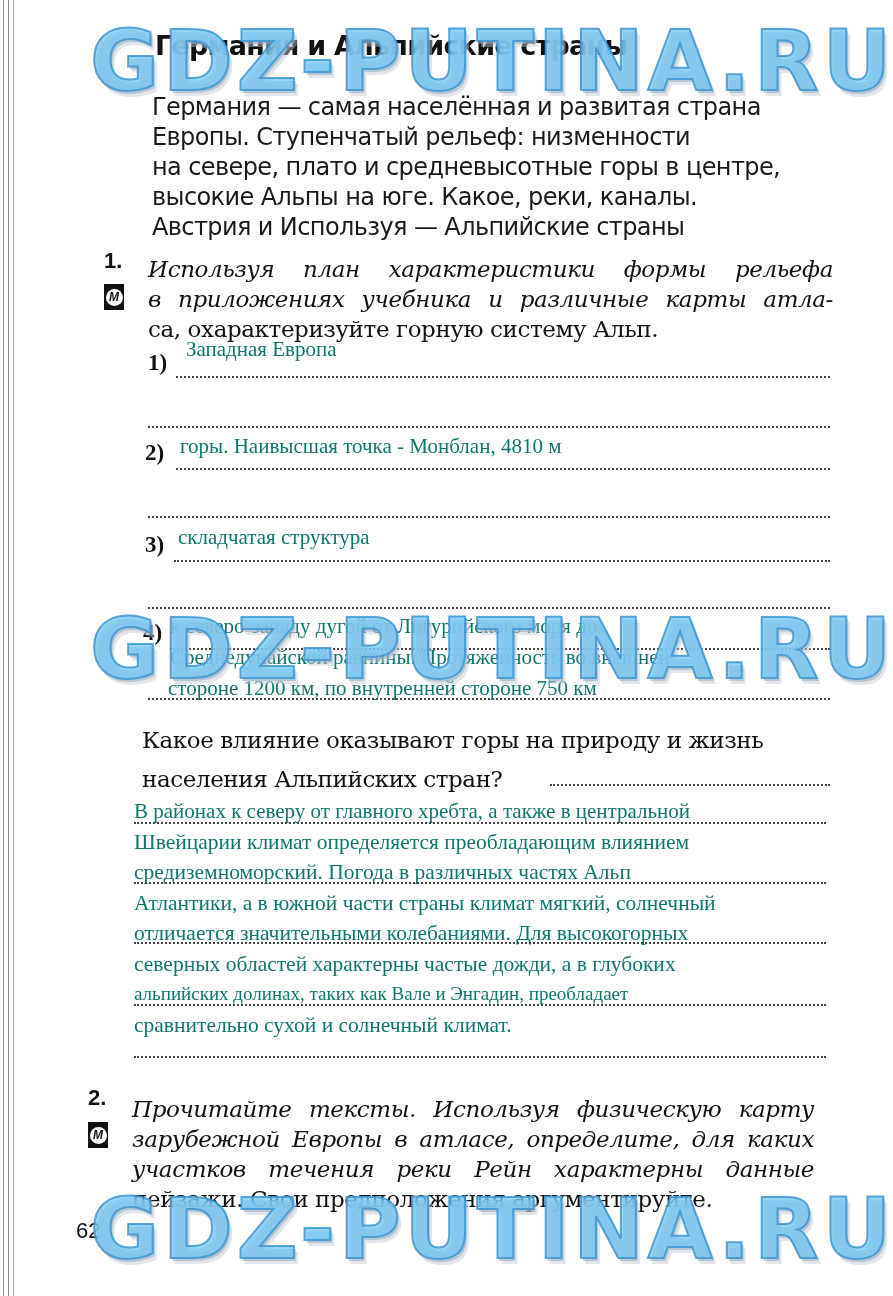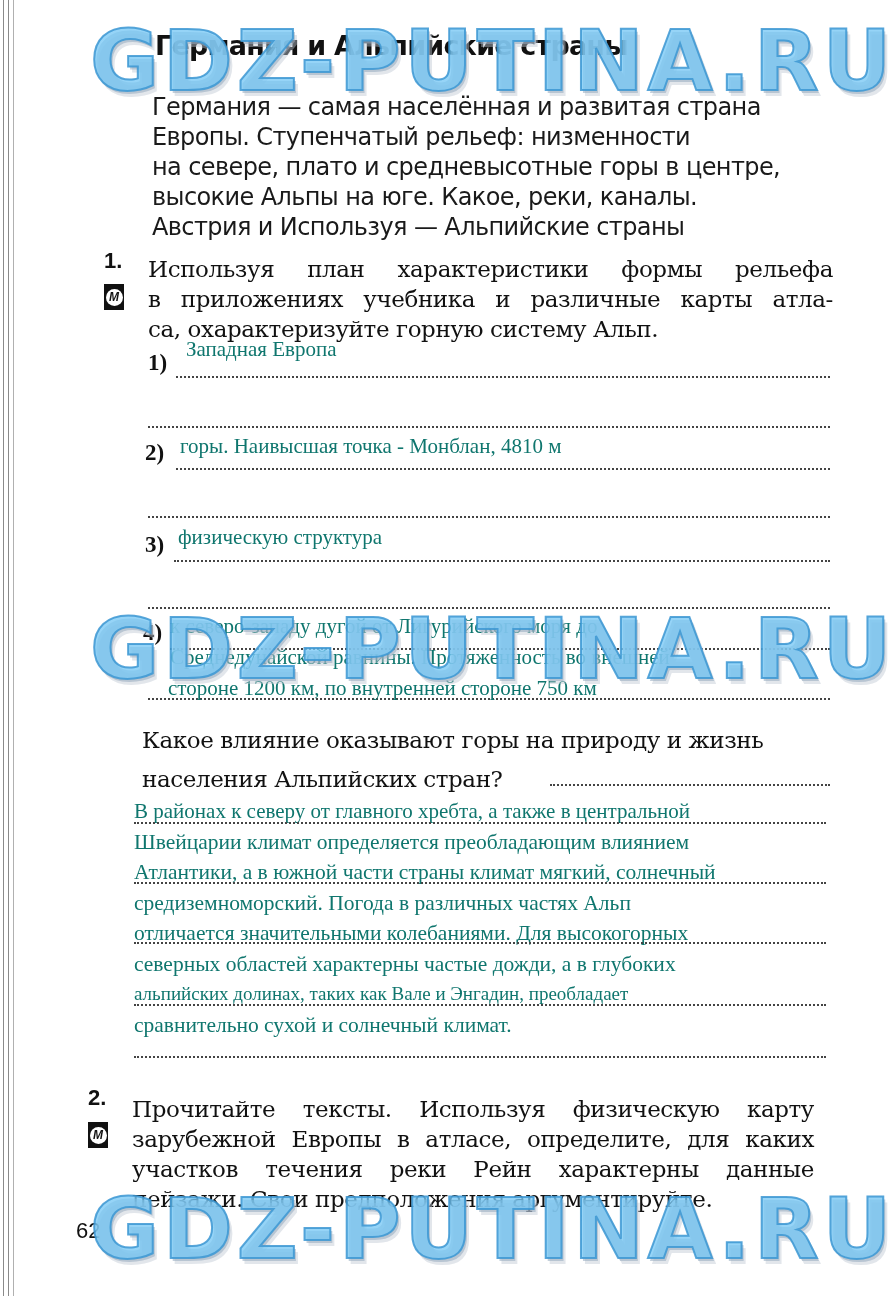--- a/index.html
+++ b/index.html
@@ -30,21 +30,21 @@
   .mbadge span {
     width:17px; height:17px; border-radius:50%; background:#fff; color:#111;
     font-family:"Liberation Sans", sans-serif; font-weight:bold; font-style:italic;
     font-size:12px; display:flex; align-items:center; justify-content:center;
   }
   .qtext {
     font-family:"DejaVu Serif", serif; font-size:23px; line-height:30px; color:#111;
     letter-spacing:-0.4px;
   }
   .qtext div { white-space:nowrap; }
-  .justify { text-align:justify; text-align-last:justify; }
+  .justify { text-align:justify; text-align-last:justify;font-style:italic; }
   .dotline {
     position:absolute; height:0; border-bottom:2px dotted #444;
   }
   .label {
     font-family:"Liberation Serif", serif; font-weight:bold; font-size:23px; color:#111;
   }
   .answer {
     font-family:"Liberation Serif", serif; font-size:21px; color:#0f766e; white-space:nowrap;
   }
   .watermark {
@@ -89,42 +89,42 @@
 <div class="abs answer" style="left:186px;top:337px">Западная Европа</div>
 <div class="dotline" style="left:176px;width:654px;top:376px"></div>
 <div class="dotline" style="left:148px;width:682px;top:426px"></div>
 
 <div class="abs label" style="left:145px;top:440px">2)</div>
 <div class="abs answer" style="left:180px;top:434px">горы. Наивысшая точка - Монблан, 4810 м</div>
 <div class="dotline" style="left:176px;width:654px;top:468px"></div>
 <div class="dotline" style="left:148px;width:682px;top:516px"></div>
 
 <div class="abs label" style="left:145px;top:532px">3)</div>
-<div class="abs answer" style="left:178px;top:525px">физическую структура</div>
+<div class="abs answer" style="left:178px;top:525px">складчатая структура</div>
 <div class="dotline" style="left:174px;width:656px;top:560px"></div>
 <div class="dotline" style="left:148px;width:682px;top:607px"></div>
 
 <div class="abs label" style="left:143px;top:620px">4)</div>
 <div class="abs answer" style="left:170px;top:614px">к северо-западу дугой от Лигурийского моря до</div>
 <div class="dotline" style="left:170px;width:660px;top:648px"></div>
 <div class="abs answer" style="left:170px;top:645px">Среднедунайской равнины. Протяженность во внешней</div>
 <div class="dotline" style="left:148px;width:682px;top:698px"></div>
 <div class="abs answer" style="left:168px;top:676px">стороне 1200 км, по внутренней стороне 750 км</div>
 
 <div class="abs qtext" style="left:142px;top:722px;width:690px">
   <div style="line-height:36px">Какое влияние оказывают горы на природу и жизнь</div>
   <div style="line-height:42px">населения Альпийских стран?</div>
 </div>
 <div class="dotline" style="left:550px;width:280px;top:784px"></div>
 
 <div class="abs" style="left:134px;top:796px;width:730px">
   <div class="answer" style="font-size:21px;line-height:30.5px">В районах к северу от главного хребта, а также в центральной</div>
   <div class="answer" style="font-size:21.5px;line-height:30.5px">Швейцарии климат определяется преобладающим влиянием</div>
+  <div class="answer" style="font-size:21.5px;line-height:30.5px">средиземноморский. Погода в различных частях Альп</div>
   <div class="answer" style="font-size:21.5px;line-height:30.5px">Атлантики, а в южной части страны климат мягкий, солнечный</div>
-  <div class="answer" style="font-size:21.5px;line-height:30.5px">средиземноморский. Погода в различных частях Альп</div>
   <div class="answer" style="font-size:21.5px;line-height:30.5px">отличается значительными колебаниями. Для высокогорных</div>
   <div class="answer" style="font-size:21.5px;line-height:30.5px">северных областей характерны частые дожди, а в глубоких</div>
   <div class="answer" style="font-size:19px;line-height:30.5px">альпийских долинах, таких как Вале и Энгадин, преобладает</div>
   <div class="answer" style="font-size:21.5px;line-height:30.5px">сравнительно сухой и солнечный климат.</div>
 </div>
 <div class="dotline" style="left:134px;width:692px;top:822px"></div>
 <div class="dotline" style="left:134px;width:692px;top:882px"></div>
 <div class="dotline" style="left:134px;width:692px;top:942px"></div>
 <div class="dotline" style="left:134px;width:692px;top:1004px"></div>
 <div class="dotline" style="left:134px;width:692px;top:1056px"></div>

